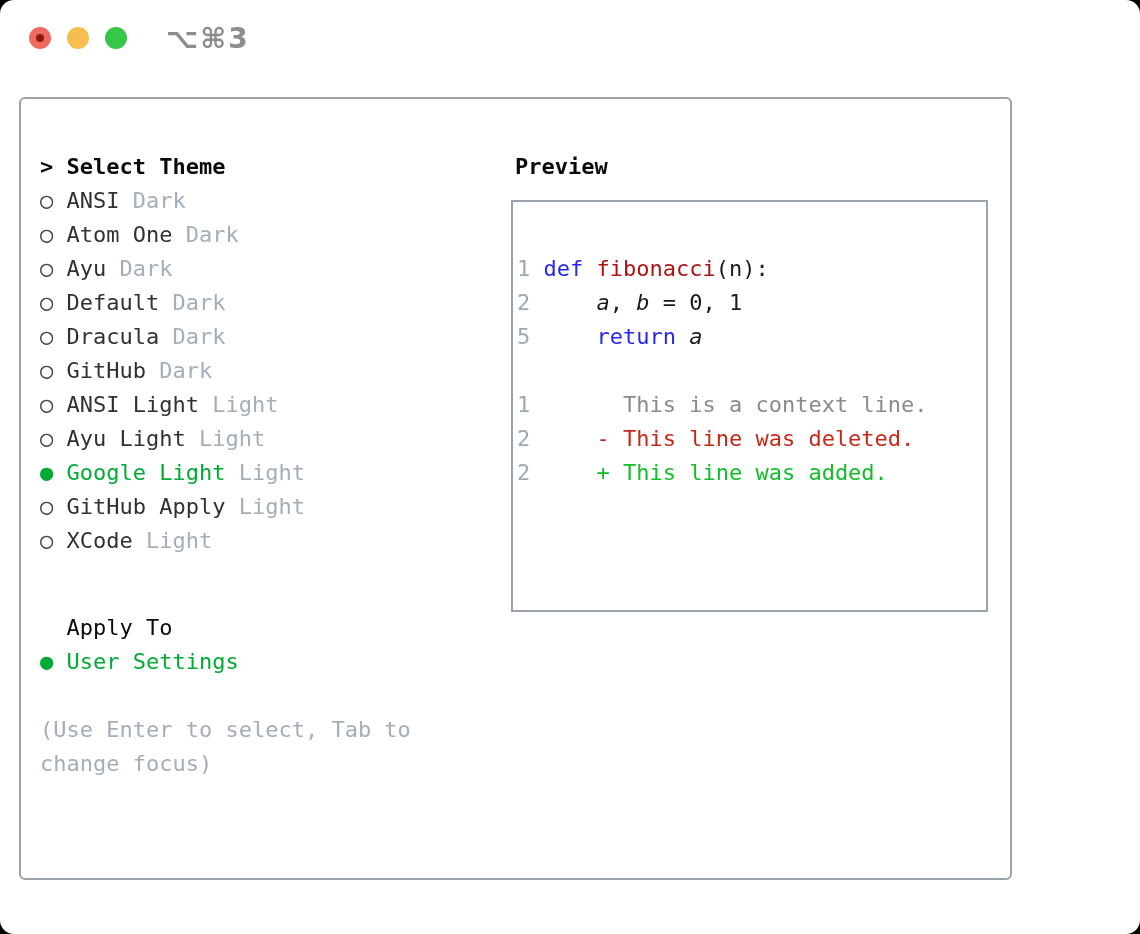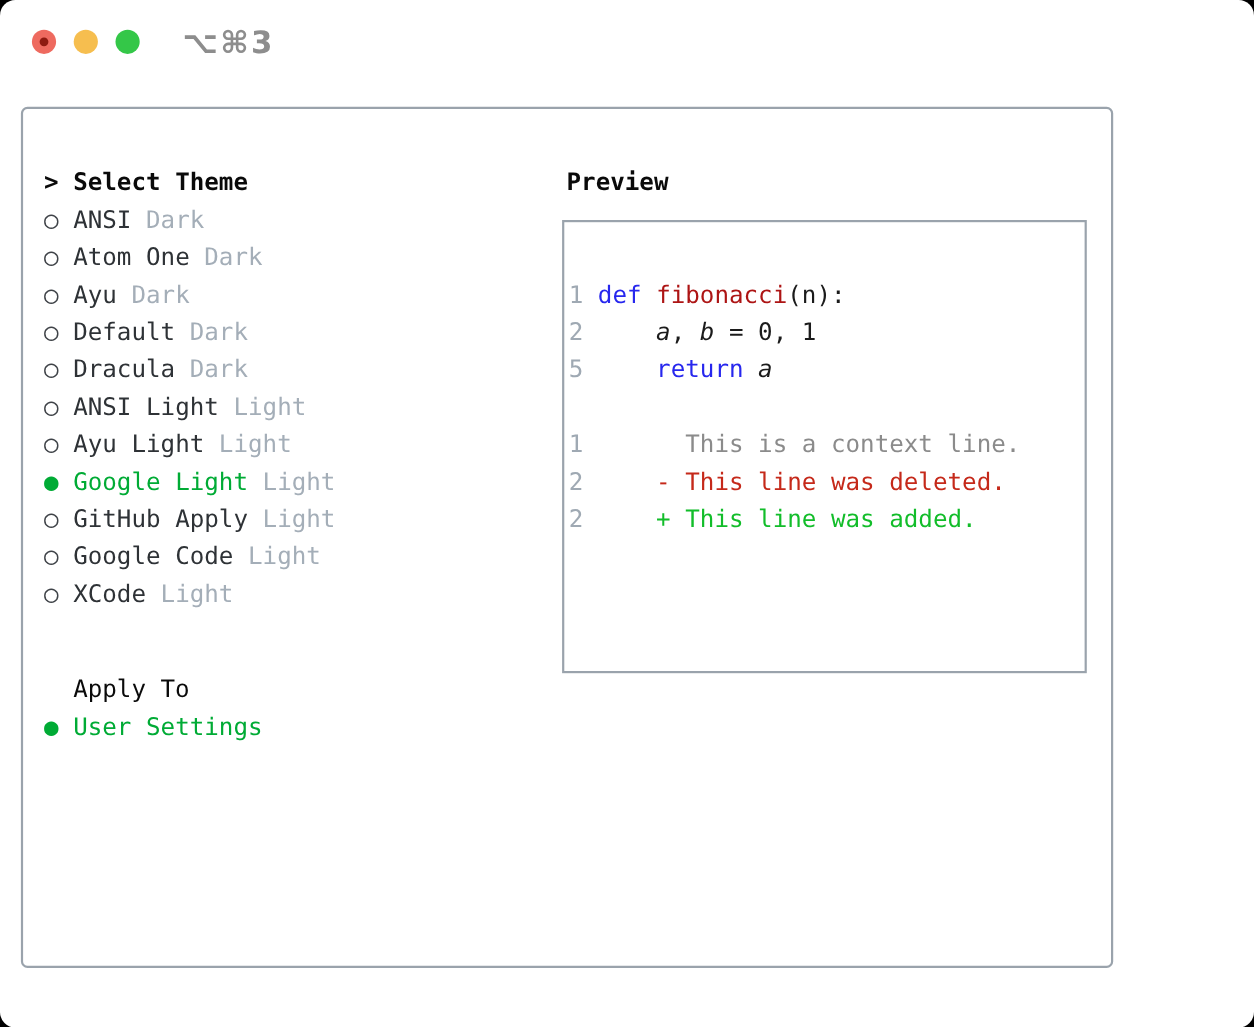--- a/index.html
+++ b/index.html
@@ -65,33 +65,37 @@
 
   <div class="main-box">
     <div class="left-col">
       <div class="row bold"><span>&gt;</span><span> </span><span>Select Theme</span></div>
       <div id="theme-items">
           <div class="row"><span class="prefix">○</span> <span class="label">ANSI</span> <span class="variant">Dark</span></div>
           <div class="row"><span class="prefix">○</span> <span class="label">Atom One</span> <span class="variant">Dark</span></div>
           <div class="row"><span class="prefix">○</span> <span class="label">Ayu</span> <span class="variant">Dark</span></div>
           <div class="row"><span class="prefix">○</span> <span class="label">Default</span> <span class="variant">Dark</span></div>
           <div class="row"><span class="prefix">○</span> <span class="label">Dracula</span> <span class="variant">Dark</span></div>
+          <div class="row"><span class="prefix">○</span> <span class="label">GitHub</span> <span class="variant">Dark</span></div>
           <div class="row"><span class="prefix">○</span> <span class="label">ANSI Light</span> <span class="variant">Light</span></div>
           <div class="row"><span class="prefix">○</span> <span class="label">Ayu Light</span> <span class="variant">Light</span></div>
           <div class="row"><span class="prefix sel">●</span> <span class="label sel">Google Light</span> <span class="variant">Light</span></div>
           <div class="row"><span class="prefix">○</span> <span class="label">GitHub Apply</span> <span class="variant">Light</span></div>
-          <div class="row"><span class="prefix">○</span> <span class="label">Google Code</span> <span class="variant">Light</span></div>
           <div class="row"><span class="prefix">○</span> <span class="label">XCode</span> <span class="variant">Light</span></div>
         </div>
       <div class="row blank"></div>
       <div class="row apply-header">Apply To</div>
       <div id="apply-items">
           <div class="row"><span class="prefix sel">●</span> <span class="label sel">User Settings</span></div>
         </div>
       <div class="row blank"></div>
+      <div class="hint">
+        <div class="row">(Use Enter to select, Tab to</div>
+        <div class="row">change focus)</div>
+      </div>
     </div>
 
     <div class="preview-header row bold">Preview</div>
     <div class="preview-box">
       <div id="code-container">
           <div class="cline"><span class="num">1</span><span class="k">def</span><span> </span><span class="f">fibonacci</span><span>(n):</span></div>
           <div class="cline"><span class="num">2</span><span>    </span><span class="v">a</span><span>, </span><span class="v">b</span><span> = 0, 1</span></div>
           <div class="cline"><span class="num">5</span><span>    </span><span class="k">return</span><span> </span><span class="v">a</span></div>
           <div class="cline"><span class="num"></span></div>
           <div class="cline"><span class="num">1</span><span class="ctx">      This is a context line.</span></div>

